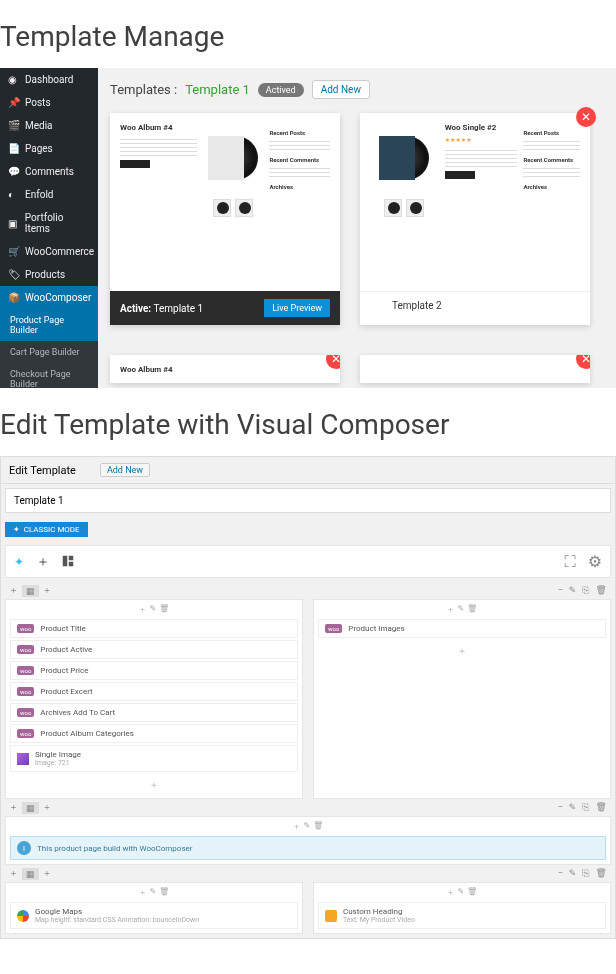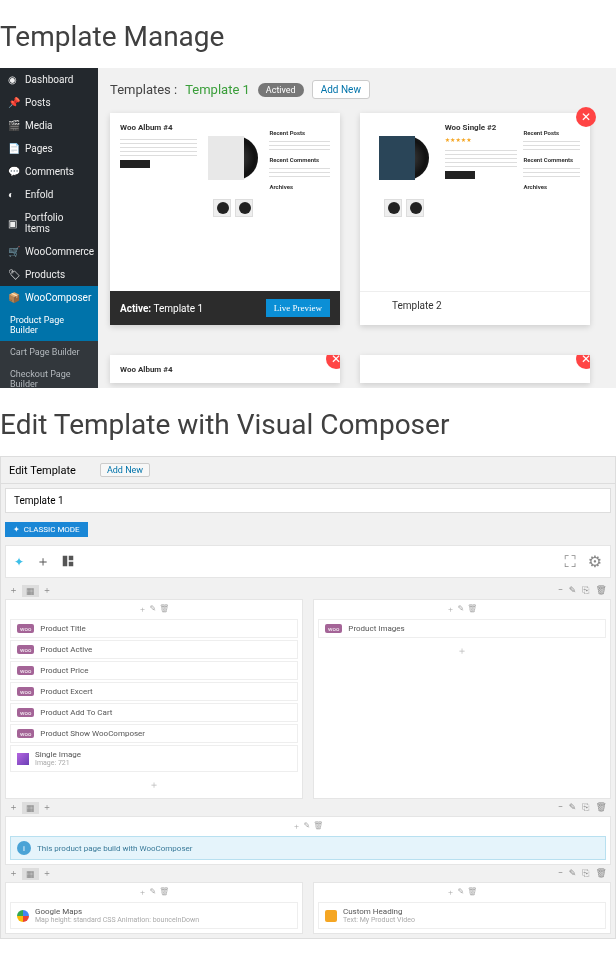--- a/index.html
+++ b/index.html
@@ -35,21 +35,21 @@
 .btn-dark { background: #222; width: 30px; height: 8px; margin-top: 4px; }
 .vinyl { width: 50px; height: 50px; position: relative; margin: 10px auto; }
 .vinyl-disc { width: 44px; height: 44px; border-radius: 50%; background: radial-gradient(circle, #444 0%, #111 60%, #222 100%); position: absolute; right: 0; top: 3px; }
 .vinyl-cover { width: 36px; height: 44px; background: #e8e8e8; position: absolute; left: 0; top: 3px; }
 .vinyl.blue .vinyl-cover { background: #2a4558; }
 .thumbs { display: flex; gap: 4px; margin-top: 6px; }
 .thumb { width: 18px; height: 18px; background: #eee; border: 1px solid #ddd; position: relative; }
 .thumb-disc { width: 12px; height: 12px; border-radius: 50%; background: #222; position: absolute; top: 2px; left: 3px; }
 .side-h { font-size: 6px; font-weight: bold; margin: 6px 0 2px; }
 .tpl-footer { background: #2c2c2c; color: #fff; padding: 8px 10px; font-size: 10px; display: flex; justify-content: space-between; align-items: center; }
-.btn-live { background: #0b8fd6; padding: 4px 8px; font-size: 9px; cursor: pointer; font-family: Liberation Serif, serif; }
+.btn-live { background: #0b8fd6; padding: 4px 8px; font-size: 9px; cursor: pointer; }
 .tpl-footer.light { background: #fff; color: #333; border-top: 1px solid #eee; padding-left: 32px; }
 .close-badge { position: absolute; top: -6px; right: -6px; width: 20px; height: 20px; border-radius: 50%; background: #f44; color: #fff; display: flex; align-items: center; justify-content: center; font-size: 12px; cursor: pointer; }
 .tpl-card.cut { height: 28px; overflow: hidden; margin-top: 10px; }
 
 
 .vc-editor { background: #f1f1f1; border: 1px solid #ddd; }
 .vc-top { padding: 6px 8px; font-size: 11px; border-bottom: 1px solid #ddd; display: flex; align-items: center; gap: 24px; }
 .vc-addnew { border: 1px solid #ccc; background: #f7f7f7; color: #0073aa; font-size: 9px; padding: 1px 6px; border-radius: 2px; cursor: pointer; }
 .vc-title-input { border: 1px solid #ddd; background: #fff; padding: 6px 8px; margin: 4px; font-size: 10px; }
 .vc-mode { background: #1a87d6; color: #fff; font-size: 8px; padding: 3px 8px; margin: 4px; display: inline-flex; align-items: center; gap: 4px; cursor: pointer; }
@@ -288,25 +288,25 @@
             <div class="vc-element">
               <span class="woo-badge">woo</span>
               <span>Product Price</span>
             </div>
             <div class="vc-element">
               <span class="woo-badge">woo</span>
               <span>Product Excert</span>
             </div>
             <div class="vc-element">
               <span class="woo-badge">woo</span>
-              <span>Product Add To Cart</span>
-            </div>
-            <div class="vc-element">
-              <span class="woo-badge">woo</span>
-              <span>Product Show WooComposer</span>
+              <span>Archives Add To Cart</span>
+            </div>
+            <div class="vc-element">
+              <span class="woo-badge">woo</span>
+              <span>Product Album Categories</span>
             </div>
           </div>
         <div class="vc-element">
           <span class="img-badge"></span>
           <div>
               <div>Single Image</div>
               <div class="sub-txt">Image: 721</div>
             </div>
         </div>
         <div class="col-add">＋</div>

